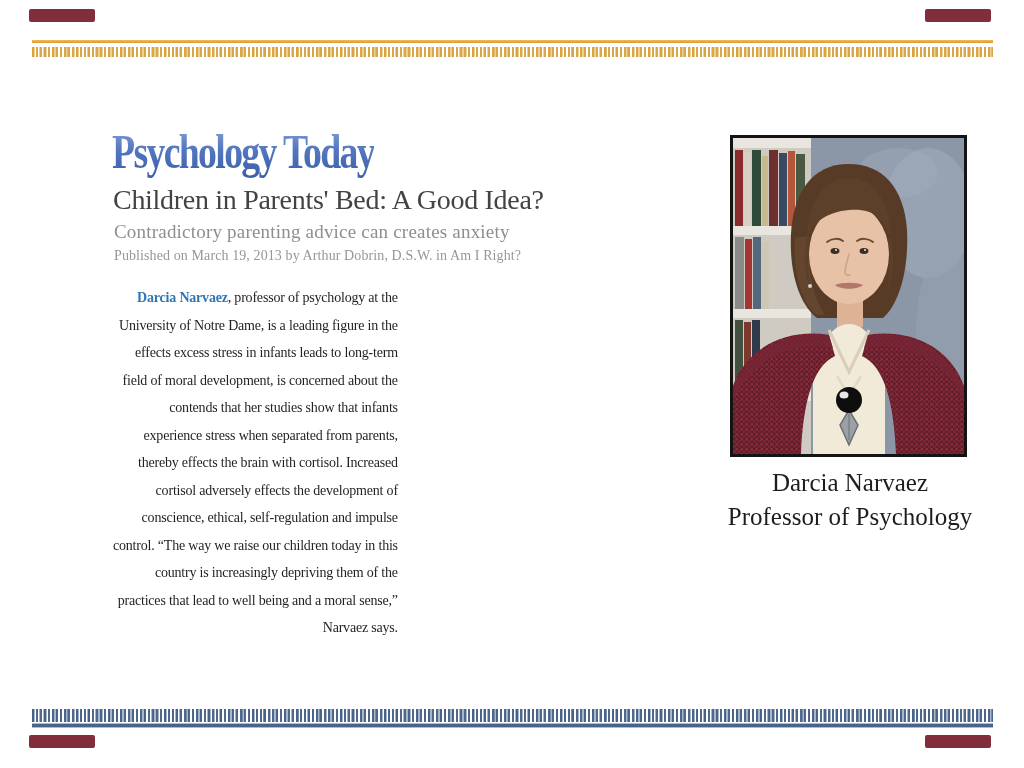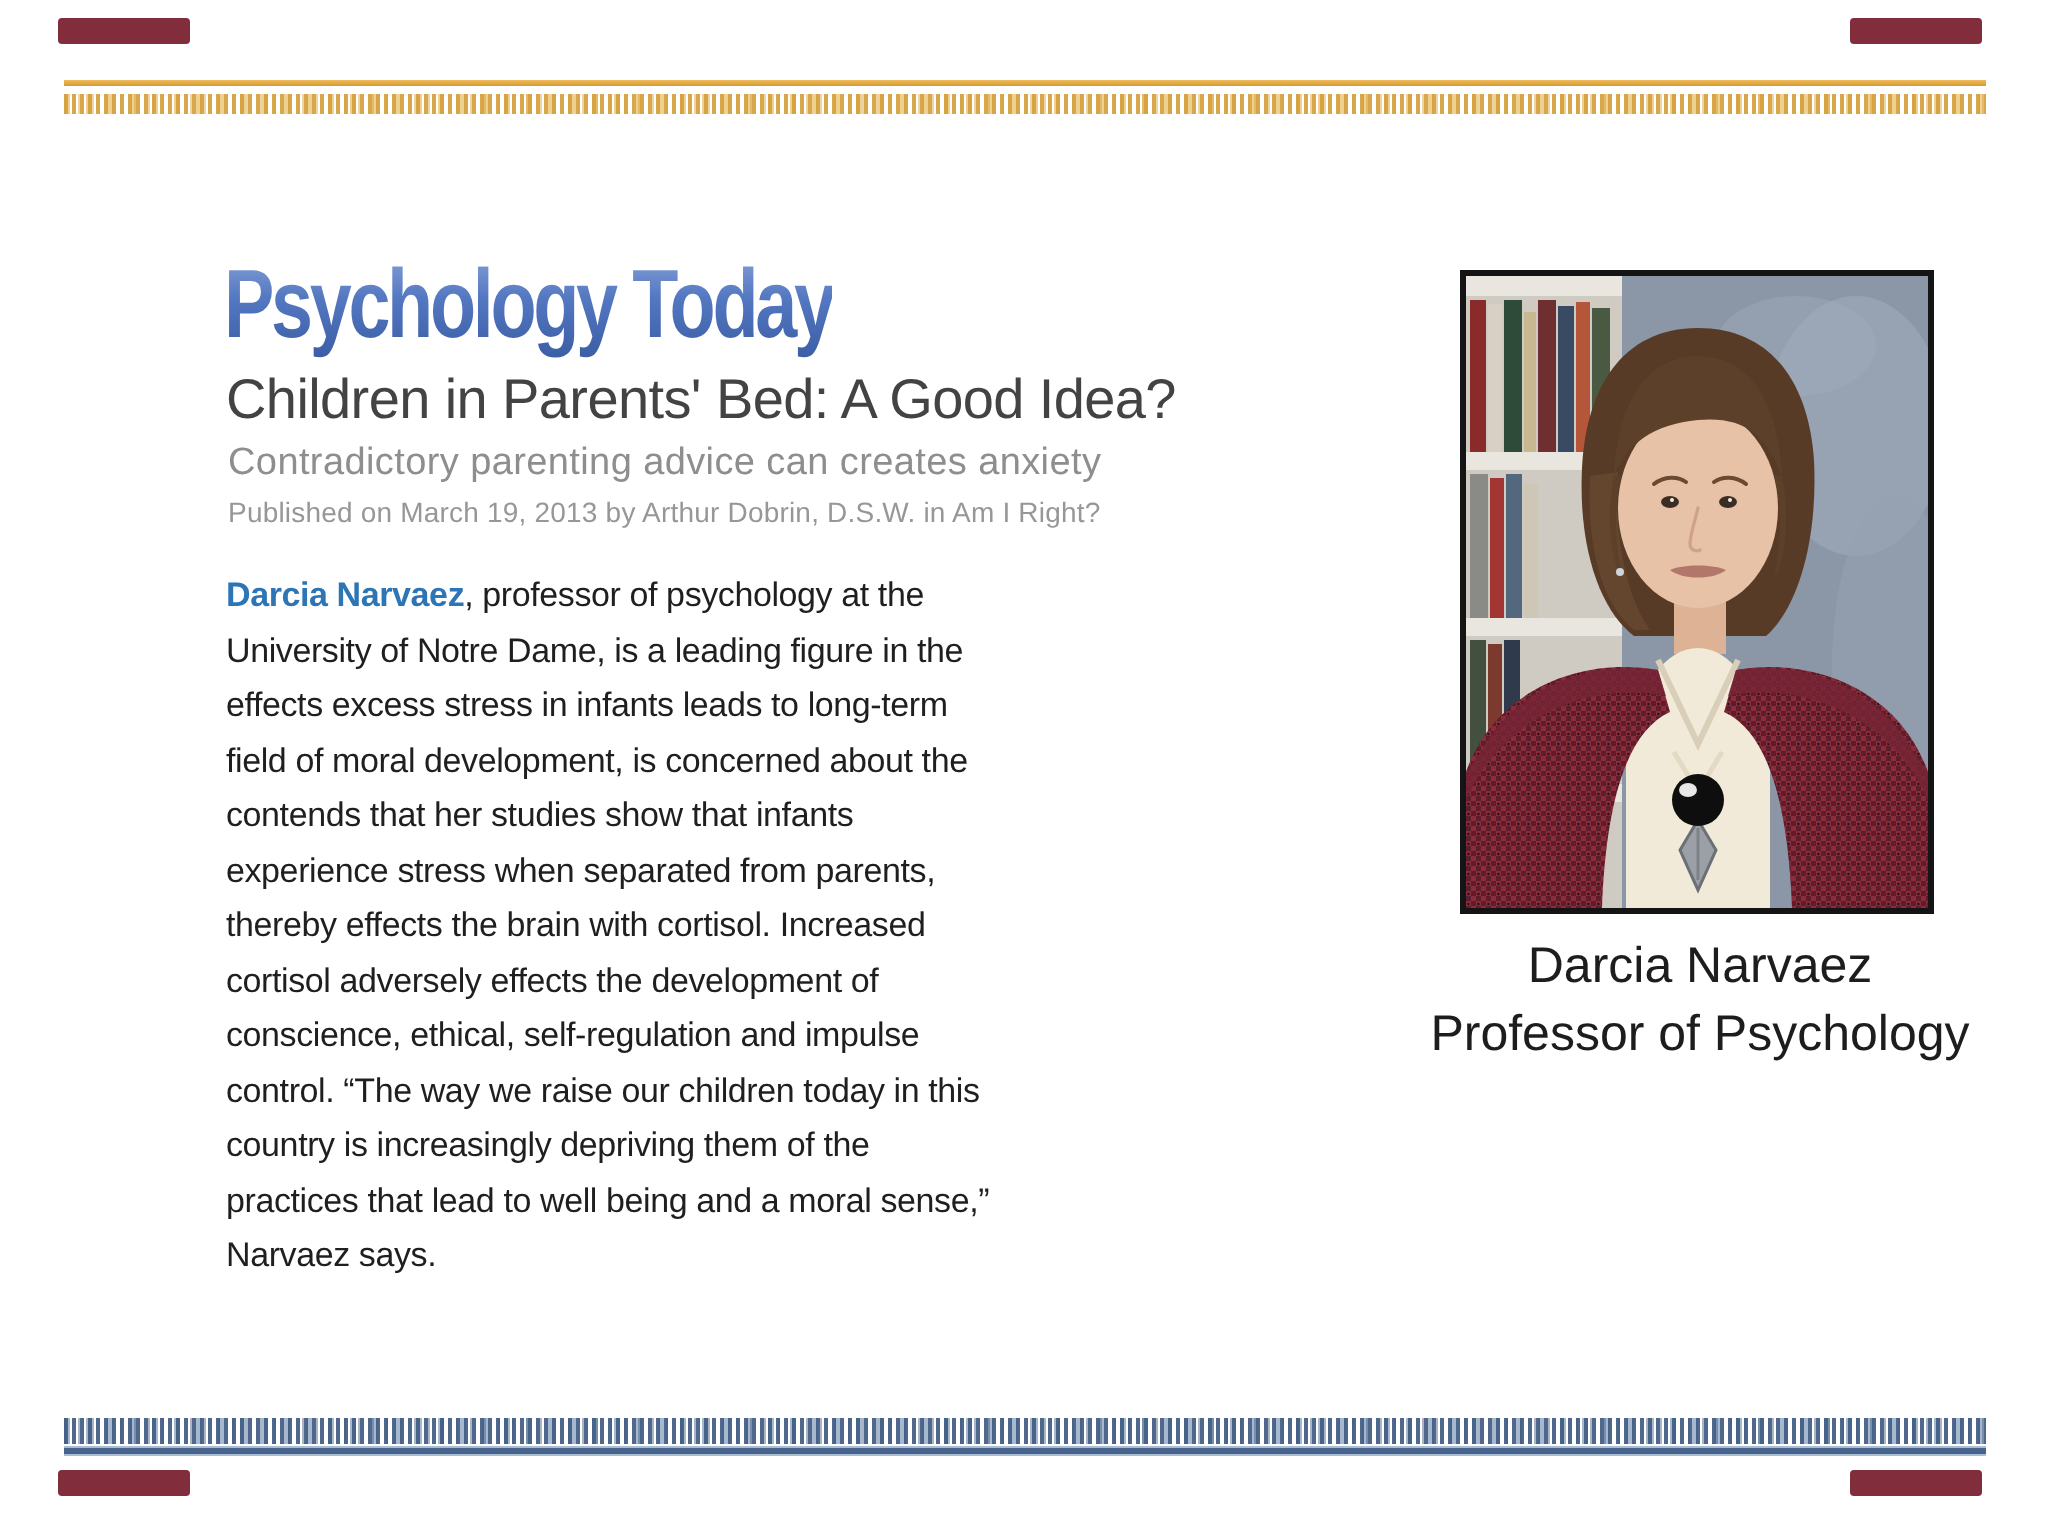--- a/index.html
+++ b/index.html
@@ -1,18 +1,18 @@
 <!DOCTYPE html>
 <html><head>
 <meta charset="utf-8">
 <style>
   html,body{margin:0;padding:0;background:#ffffff;}
   .slide{
     position:relative;width:1024px;height:756px;background:#ffffff;overflow:hidden;
-    font-family:Liberation Sans, sans-serif;
+    font-family:Liberation Serif, serif;
   }
   
   .corner-bar{position:absolute;width:66px;height:13px;border-radius:2px;background:#822d3c;}
   .bar-tl{left:29px;top:9px;}  .bar-tr{left:925px;top:9px;}
   .bar-bl{left:29px;top:735px;} .bar-br{left:925px;top:735px;}
   .gold-line{position:absolute;left:32px;top:40px;width:961px;height:3px;
     background:linear-gradient(180deg,#eebc5f 0%,#d79a2e 100%);}
   .tick-row{position:absolute;left:32px;width:961px;}
   .gold-ticks{top:47px;height:10px;background-image:
     repeating-linear-gradient(90deg, rgba(214,160,60,0.92) 0 2px, rgba(0,0,0,0) 2px 4px),
@@ -32,22 +32,22 @@
   @supports ((-webkit-background-clip:text) or (background-clip:text)){
     .logo{background:linear-gradient(180deg,#8ba5d9 0%,#5377c0 45%,#3a5da5 100%);
       -webkit-background-clip:text;background-clip:text;color:transparent;}
   }
   .headline{position:absolute;left:113px;top:184px;font-size:28px;color:#434343;
     letter-spacing:-0.3px;white-space:nowrap;}
   .subtitle{position:absolute;left:114px;top:221px;font-size:19px;color:#8e8e8e;
     letter-spacing:0.2px;white-space:nowrap;}
   .byline{position:absolute;left:114px;top:248px;font-size:14px;color:#979797;
     letter-spacing:0.1px;white-space:nowrap;}
-  .body-text{position:absolute;left:113px;top:284px;font-size:17px;line-height:27.5px;
-    color:#1f1f1f;letter-spacing:-0.2px;}
+  .body-text{position:absolute;left:113px;top:284px;font-size:14px;line-height:27.5px;
+    color:#1f1f1f;letter-spacing:-0.2px;text-align:right;}
   .body-text .line{white-space:nowrap;}
   .hl{color:#2e75b6;font-weight:bold;}
   
   .photo-frame{position:absolute;left:730px;top:135px;width:231px;height:316px;
     border:3px solid #141414;background:#8b97a6;}
   .photo-frame svg{display:block;}
   .caption{position:absolute;left:690px;top:466px;width:320px;text-align:center;
     font-size:25px;line-height:34px;color:#1d1d1d;}
 </style>
 </head>

